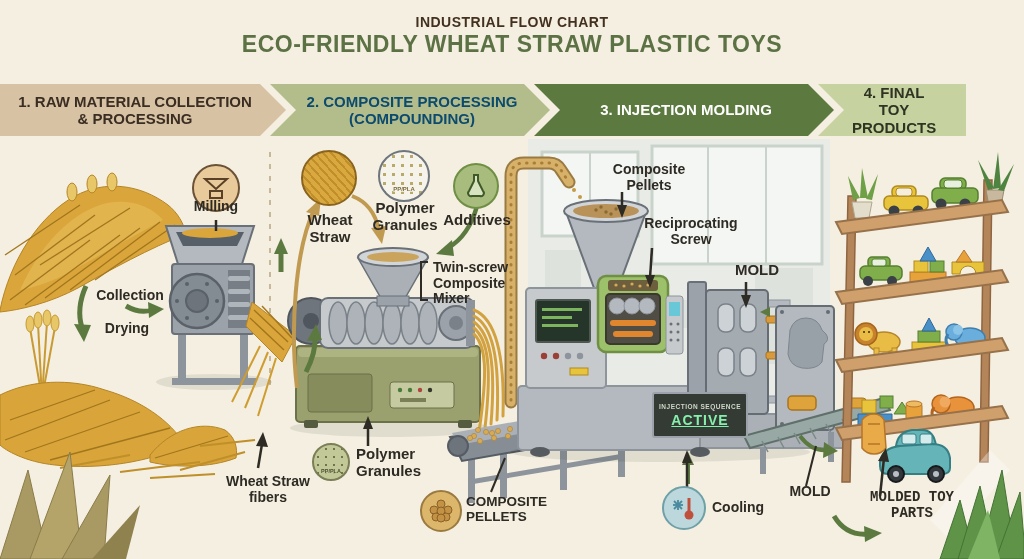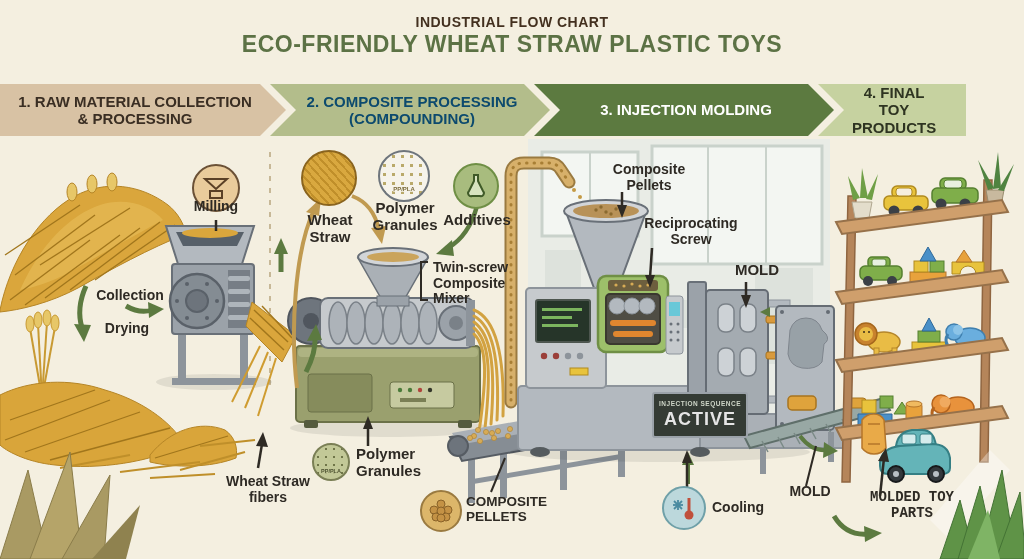--- a/index.html
+++ b/index.html
@@ -49,21 +49,21 @@
   .icn-poly2{left:312px;top:443px;width:38px;height:38px;background:#c2c897;border:2px solid #7a7f55;
      background-image:radial-gradient(#6f7548 1.3px,transparent 1.5px);background-size:8px 8px;}
   .icn-poly2 .tag{font-size:5.5px;font-weight:700;color:#4c5130;margin-top:18px;background:#c2c897cc;border-radius:3px;}
   .icn-pellet{left:420px;top:490px;width:42px;height:42px;background:#dcb66a;border:2px solid #9a7a40;}
   .icn-cool{left:662px;top:486px;width:44px;height:44px;background:#bcd8dc;border:2px solid #6fa0a8;}
   
   .panel{position:absolute;left:652px;top:392px;width:92px;height:42px;background:#343b34;
          border:2px solid #9ba2a9;border-radius:3px;display:flex;flex-direction:column;
          align-items:center;justify-content:center;gap:2px;}
   .panel .l1{font-size:6.5px;letter-spacing:.5px;color:#cfd6c8;font-weight:700;}
-  .panel .l2{font-size:18px;font-weight:800;color:#e5e5e5;letter-spacing:1px;}
+  .panel .l2{font-size:14px;font-weight:800;color:#86efac;letter-spacing:1px;text-decoration:underline;}
 </style>
 </head>
 <body>
 
 <div class="canvas">
 
   <svg class="illu" viewBox="0 0 1024 559">
 
     <g>
       <rect x="528" y="139" width="302" height="292" fill="#e9ece6"></rect>

